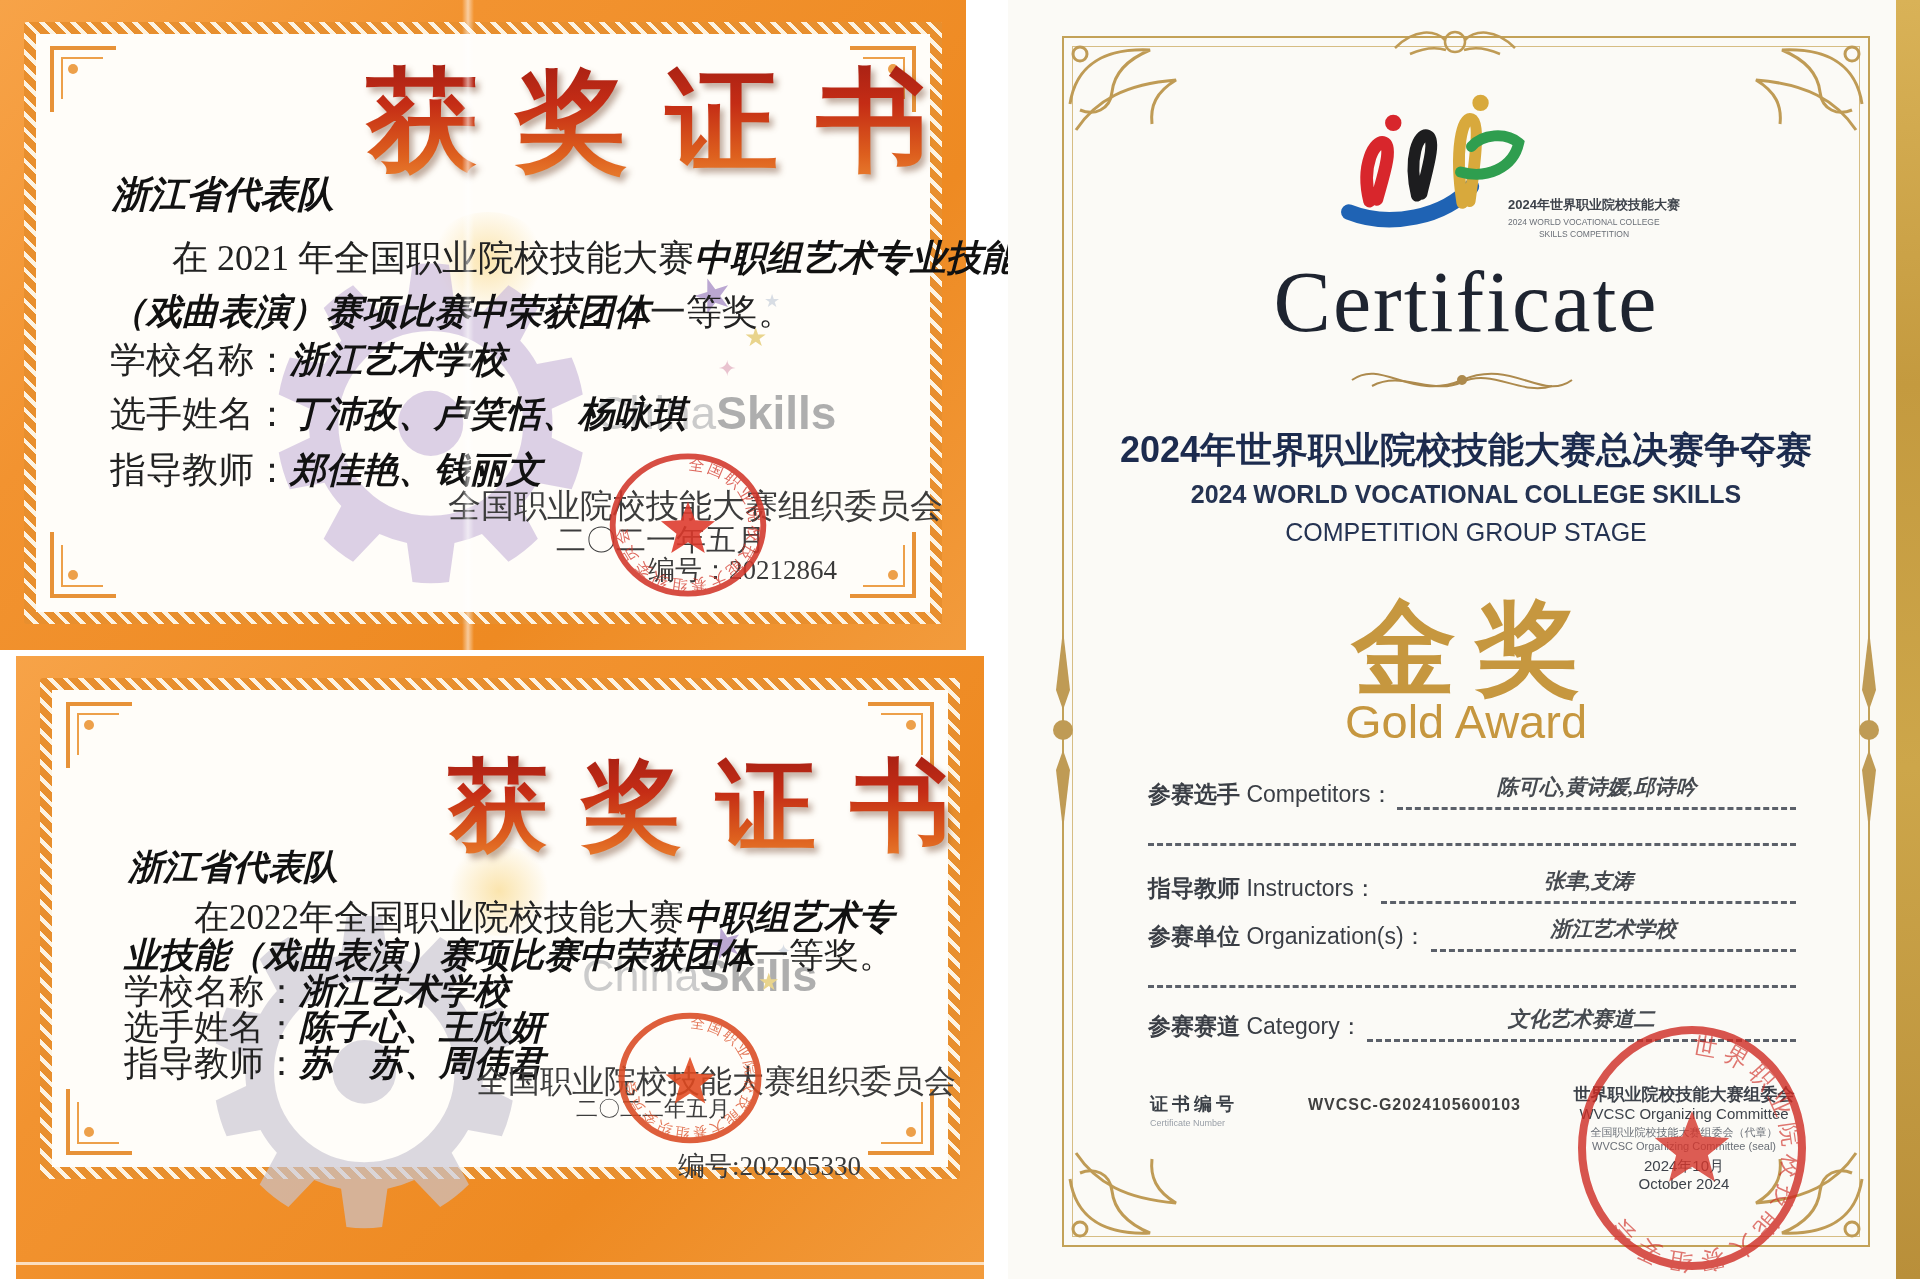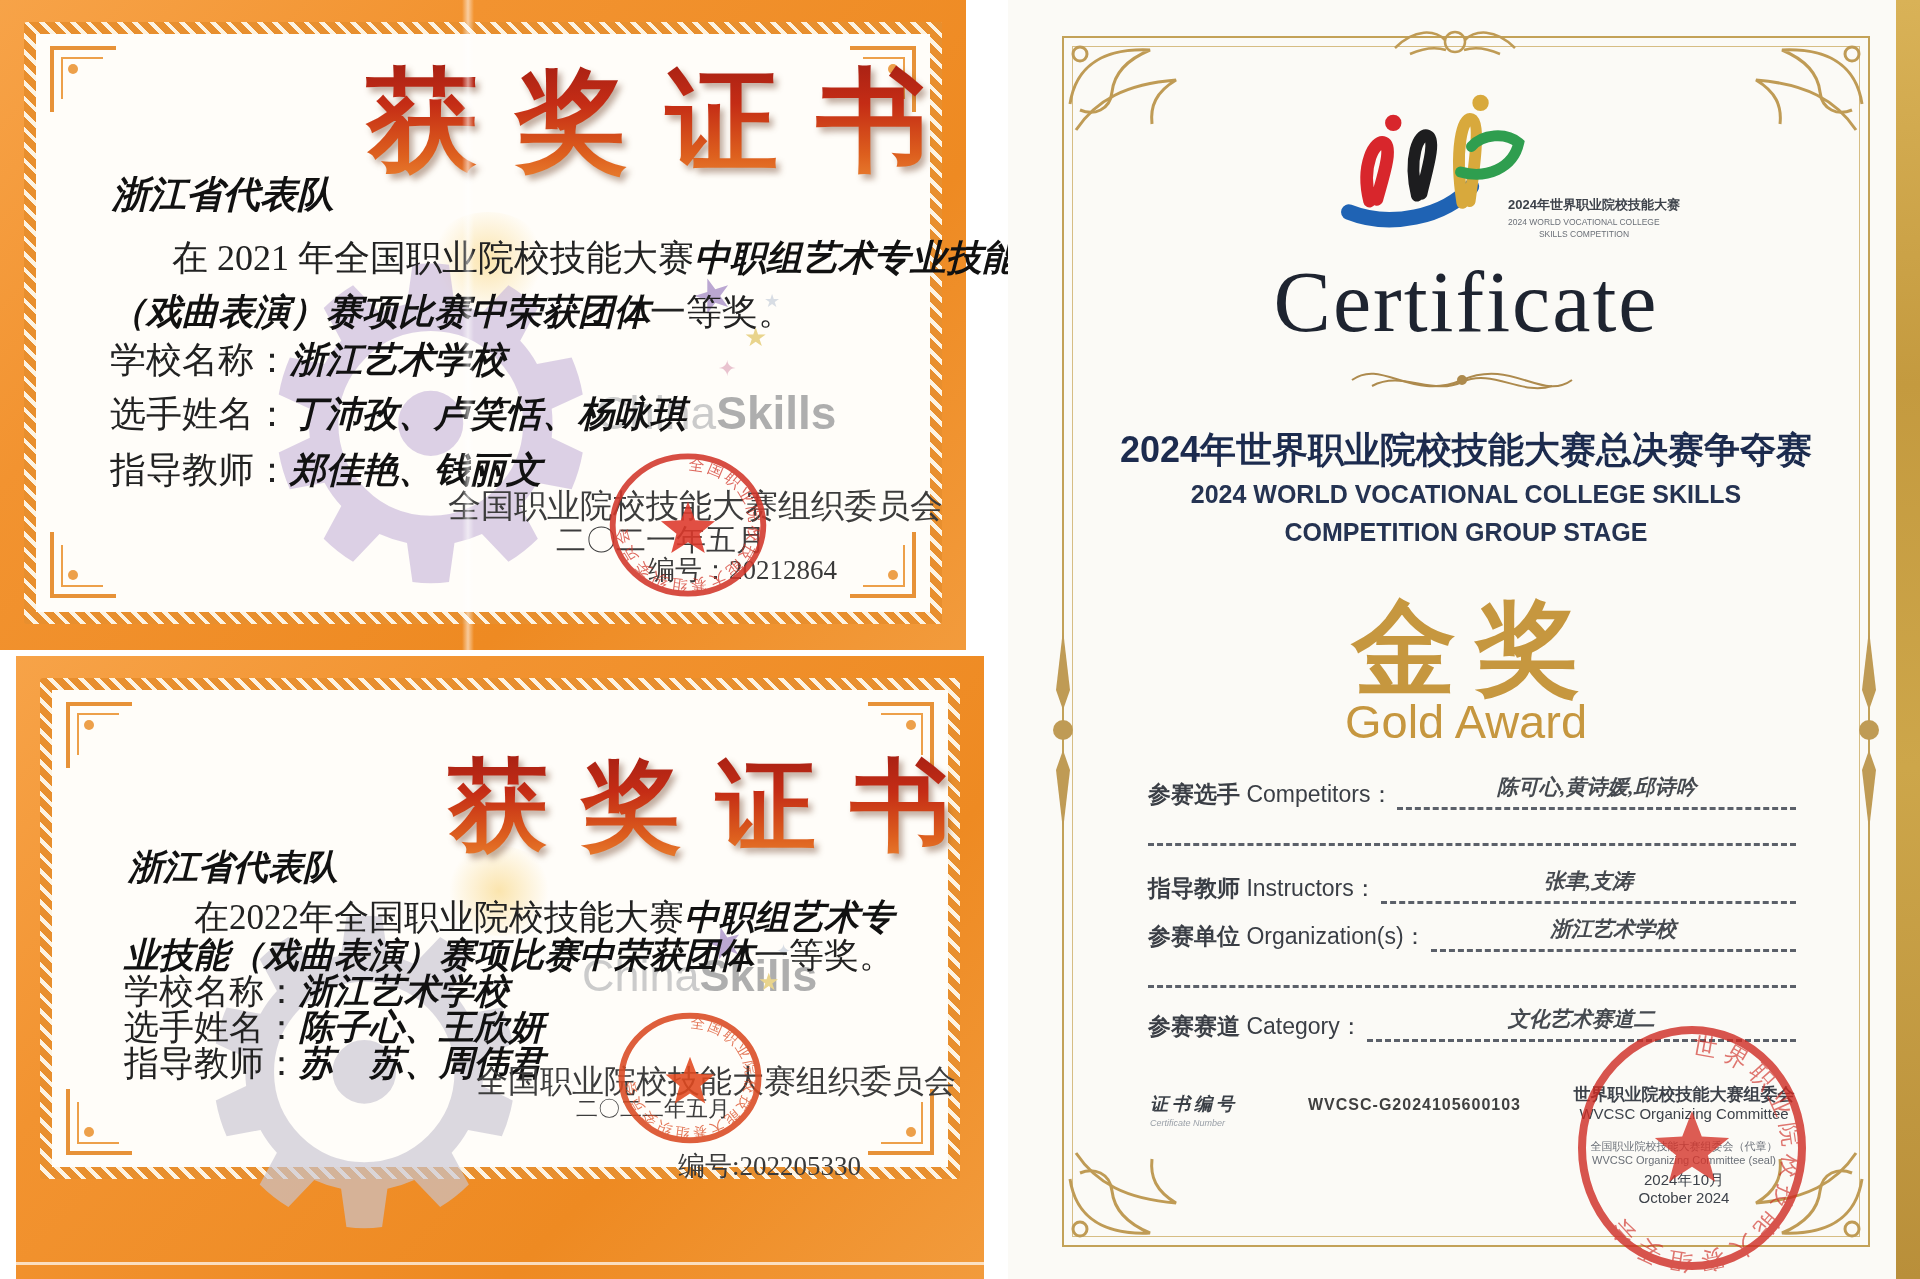--- a/index.html
+++ b/index.html
@@ -263,21 +263,21 @@
     <svg class="abs" style="left:334px; top:352px;" width="240" height="54" viewBox="0 0 240 54">
       <g fill="none" stroke="#ad8a4d" stroke-width="2">
         <path d="M10,28 C40,6 70,50 120,28 C170,6 200,50 230,28"></path>
         <path d="M30,34 C60,18 90,44 120,30 C150,16 180,44 210,34"></path>
         <circle cx="120" cy="28" r="4" fill="#ad8a4d"></circle>
       </g>
     </svg>
 
     <div class="rc-center" style="top:426px; font-size:36px; font-weight:700; color:#1c2b4e;">2024年世界职业院校技能大赛总决赛争夺赛</div>
     <div class="rc-center" style="top:480px; font-size:25px; font-weight:700; color:#253352;">2024 WORLD VOCATIONAL COLLEGE SKILLS</div>
-    <div class="rc-center" style="top:518px; font-size:25px; font-weight:700; color:#253352;">COMPETITION GROUP STAGE</div>
+    <div class="rc-center" style="top:518px; font-size:25px; font-weight:400; color:#253352;">COMPETITION GROUP STAGE</div>
 
     <div class="rc-center goldtxt" style="top:580px; font-size:104px; font-weight:700; letter-spacing:20px; padding-left:20px;">金奖</div>
     <div class="rc-center goldtxt" style="top:694px; font-size:47px; font-weight:500;">Gold Award</div>
 
     <div class="frow" style="top:764px;">
       <span class="flabel"><b>参赛选手</b> <span>Competitors：</span></span>
       <span class="dline">
           <span class="dval">陈可心,黄诗媛,邱诗吟</span>
         </span>
     </div>
@@ -295,30 +295,30 @@
         </span>
     </div>
     <div class="xline" style="top:958px; height:30px;"></div>
     <div class="frow" style="top:996px;">
       <span class="flabel"><b>参赛赛道</b> <span>Category：</span></span>
       <span class="dline">
           <span class="dval">文化艺术赛道二</span>
         </span>
     </div>
 
-    <div class="abs" style="left:142px; top:1092px;font-style:italic;">
+    <div class="abs" style="left:142px; top:1092px;">
       <div style="font-size:18px; font-weight:700; letter-spacing:4px; color:#3a3f46;">证书编号</div>
       <div style="font-size:9px; color:#9aa0a8; margin-top:2px;">Certificate Number</div>
     </div>
     <div class="abs" style="left:300px; top:1096px; font-size:16px; font-weight:700; color:#404040; letter-spacing:1px;">WVCSC-G2024105600103</div>
 
     <div class="committee" style="top:1084px;">
       <div style="font-size:17px; font-weight:700;">世界职业院校技能大赛组委会</div>
       <div style="font-size:15px;">WVCSC Organizing Committee</div>
-      <div style="font-size:11px; color:#6a6f77; margin-top:16px;">全国职业院校技能大赛组委会（代章）</div>
+      <div style="font-size:11px; color:#6a6f77; margin-top:2px;">全国职业院校技能大赛组委会（代章）</div>
       <div style="font-size:11px; color:#6a6f77;">WVCSC Organizing Committee (seal)</div>
       <div style="font-size:15px; margin-top:3px;">2024年10月</div>
       <div style="font-size:15px;">October 2024</div>
     </div>
 
     <svg class="sealsvg" style="left:556px; top:1020px; opacity:.8;" width="256" height="256" viewBox="0 0 256 256">
       <ellipse cx="128" cy="128" rx="110" ry="118" fill="none" stroke="#cf2b23" stroke-width="8"></ellipse>
       <path id="arc24" d="M128,34 a92,100 0 1,1 -0.2,0" fill="none"></path>
       <text font-size="24" fill="#cf2b23" letter-spacing="6" opacity=".8">
         <textPath href="#arc24">世界职业院校技能大赛组委会</textPath>

